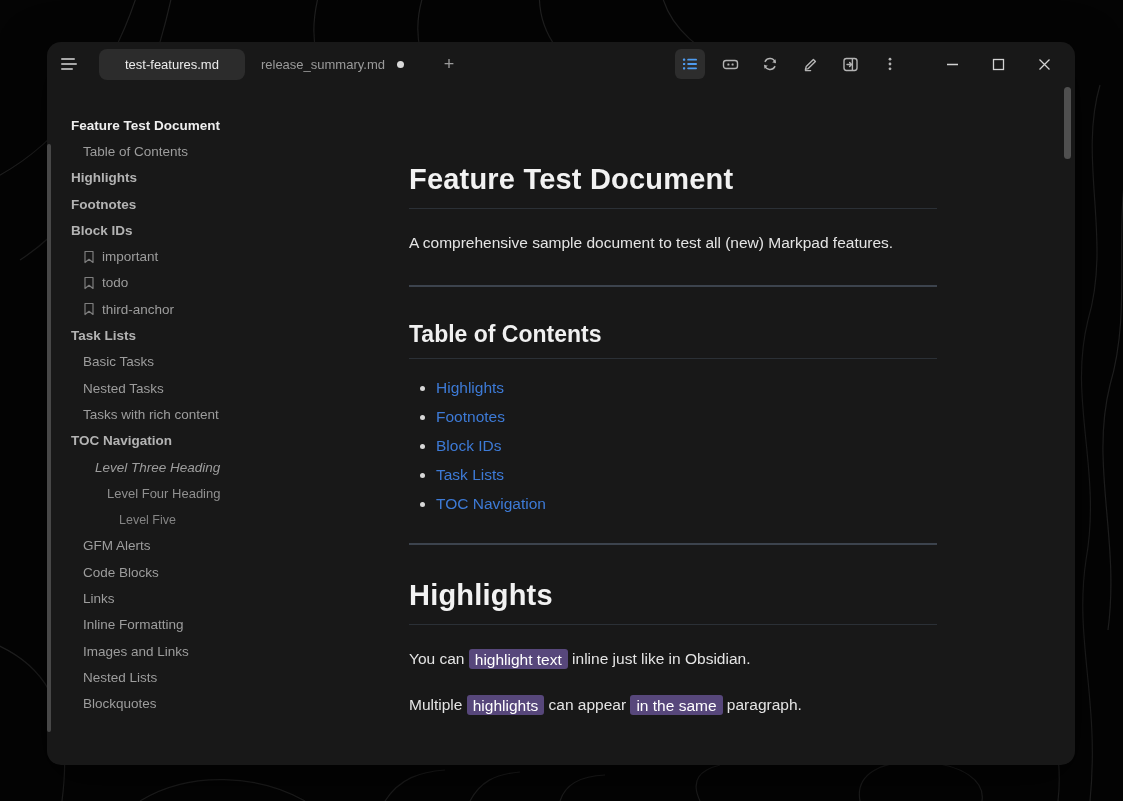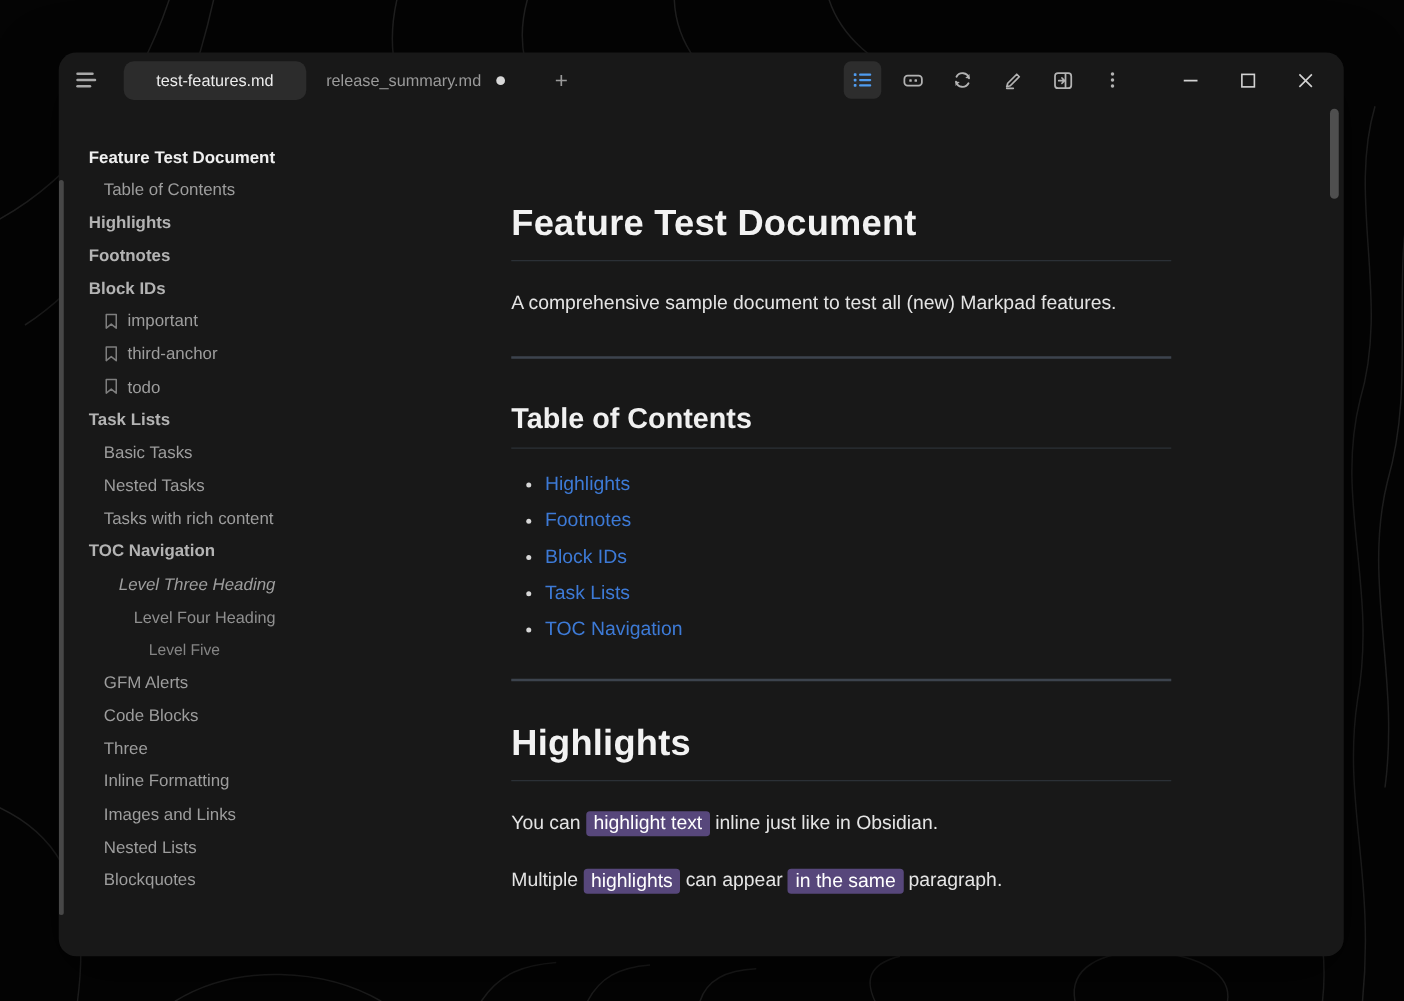--- a/index.html
+++ b/index.html
@@ -224,29 +224,29 @@
   </svg>
             </span>
             <span>important</span>
           </div>
           <div class="ol-item lvl2">
             <span class="bm">
               <svg width="12" height="14" viewBox="0 0 12 14">
     <path d="M2 1.5 h8 v11 l-4 -3.2 -4 3.2 z" fill="none" stroke="#7e7e7e" stroke-width="1.2" stroke-linejoin="round"></path>
   </svg>
             </span>
-            <span>third-anchor</span>
+            <span>todo</span>
           </div>
           <div class="ol-item lvl2">
             <span class="bm">
               <svg width="12" height="14" viewBox="0 0 12 14">
     <path d="M2 1.5 h8 v11 l-4 -3.2 -4 3.2 z" fill="none" stroke="#7e7e7e" stroke-width="1.2" stroke-linejoin="round"></path>
   </svg>
             </span>
-            <span>todo</span>
+            <span>third-anchor</span>
           </div>
           <div class="ol-item lvl1">
             <span>Task Lists</span>
           </div>
           <div class="ol-item lvl2">
             <span>Basic Tasks</span>
           </div>
           <div class="ol-item lvl2">
             <span>Nested Tasks</span>
           </div>
@@ -265,21 +265,21 @@
           <div class="ol-item lvl5">
             <span>Level Five</span>
           </div>
           <div class="ol-item lvl2">
             <span>GFM Alerts</span>
           </div>
           <div class="ol-item lvl2">
             <span>Code Blocks</span>
           </div>
           <div class="ol-item lvl2">
-            <span>Three</span>
+            <span>Links</span>
           </div>
           <div class="ol-item lvl2">
             <span>Inline Formatting</span>
           </div>
           <div class="ol-item lvl2">
             <span>Images and Links</span>
           </div>
           <div class="ol-item lvl2">
             <span>Nested Lists</span>
           </div>

